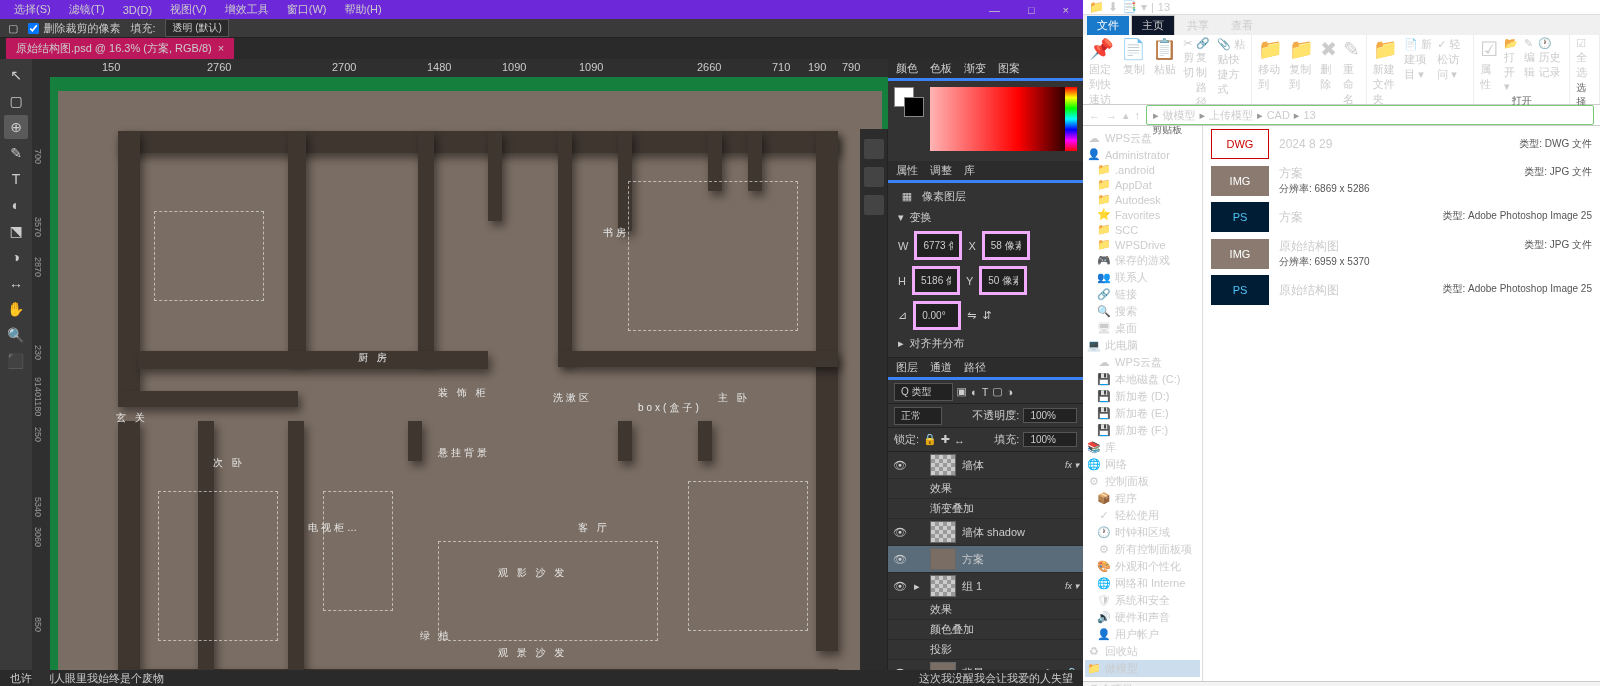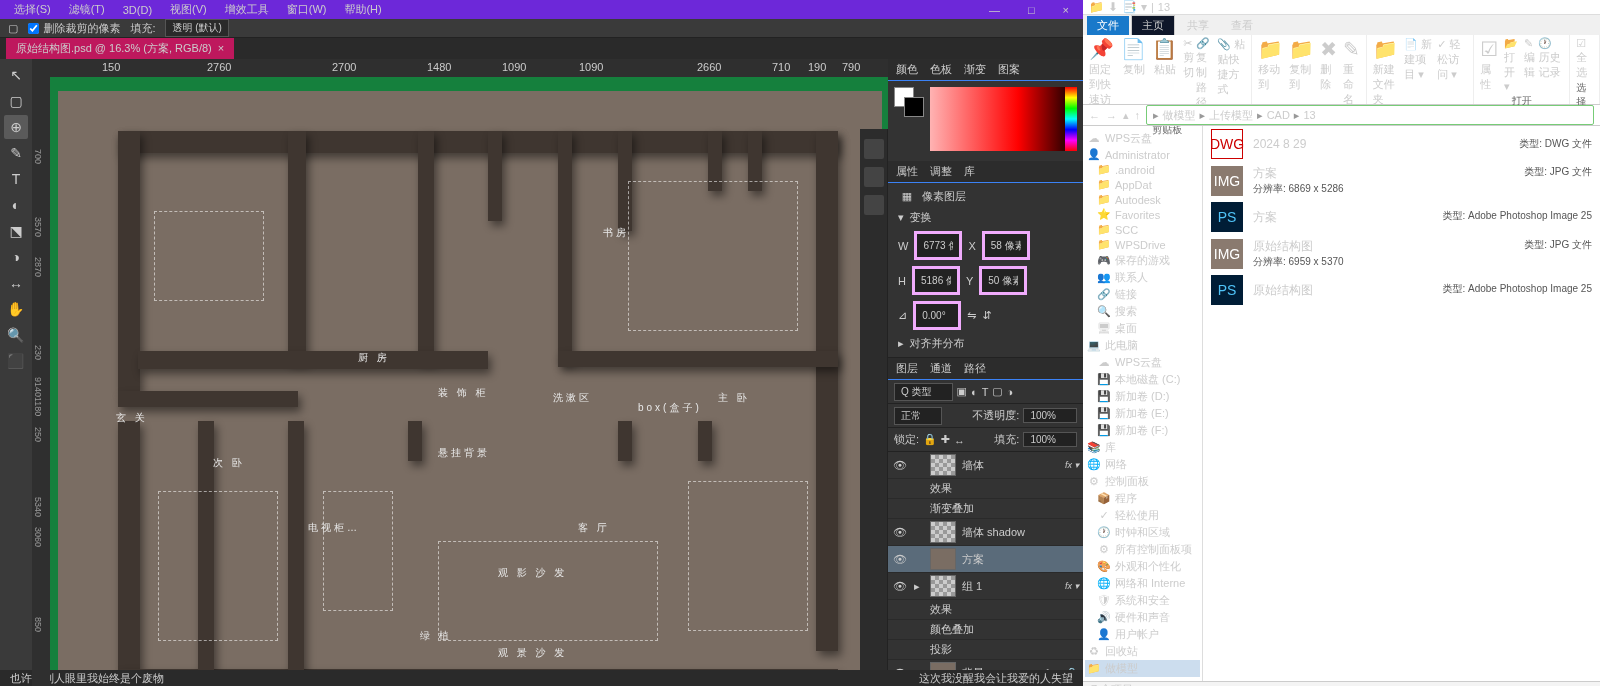--- a/index.html
+++ b/index.html
@@ -26,21 +26,21 @@
 .ruler-v{position:absolute;top:18px;left:0;bottom:0;width:18px;background:#2f2f2f;z-index:2}
 .ruler-v span{position:absolute;left:1px;writing-mode:vertical-rl;font-size:9px;color:#999}
 .floorplan{position:absolute;top:32px;left:26px;right:6px;bottom:6px;background:#7a6d63}
 .wall{position:absolute;background:#3f3630;box-shadow:3px 5px 9px rgba(0,0,0,.45)}
 .dims{position:absolute;font-size:9px;color:#fff}
 .roomlabel{position:absolute;font-size:10px;color:#e8e8e8;letter-spacing:3px}
 .dashbox{position:absolute;border:1px dashed rgba(255,255,255,.55)}
 .panels{width:195px;background:#323232;display:flex;flex-direction:column}
 .pstrip{width:28px;background:#2c2c2c;border-right:1px solid #222;position:absolute;right:195px;top:70px;bottom:0;display:flex;flex-direction:column;align-items:center;gap:8px;padding-top:10px}
 .pstrip div{width:20px;height:20px;background:#444;border-radius:2px}
-.panelhdr{height:22px;background:#2c2c2c;display:flex;align-items:center;padding:0 8px;font-size:10px;border-bottom:1px solid #3b82f6;gap:12px}
+.panelhdr{height:22px;background:#2c2c2c;display:flex;align-items:center;padding:0 8px;font-size:10px;border-bottom:3px solid #3b82f6;gap:12px}
 .colorpanel{height:80px;background:#333;position:relative;padding:6px}
 .cswatch{width:20px;height:20px;background:#fff;border:1px solid #888;position:absolute;left:6px;top:6px}
 .cswatch2{width:20px;height:20px;background:#000;border:1px solid #888;position:absolute;left:16px;top:16px}
 .cramp{position:absolute;left:42px;top:6px;right:6px;height:64px;background:linear-gradient(to right,#ffb3b3,#f00 60%,#000),linear-gradient(to bottom,rgba(255,255,255,1),rgba(255,255,255,0) 30%,rgba(0,0,0,0) 70%,rgba(0,0,0,1))}
 .huebar{position:absolute;right:6px;top:6px;width:12px;height:64px;background:linear-gradient(#f00,#ff0,#0f0,#0ff,#00f,#f0f,#f00)}
 .prop{padding:6px 10px;font-size:10px;display:flex;flex-direction:column;gap:6px;background:#333;border-bottom:1px solid #222}
 .prop .row{display:flex;align-items:center;gap:6px}
 .prop input{background:#222;border:3px solid #f0abfc;width:48px;padding:6px;font-size:10px;color:#ccc}
 .prop .icon{width:18px;text-align:center}
 .layerp{flex:1;display:flex;flex-direction:column;background:#333}
@@ -73,21 +73,21 @@
 .addrbar .path .seg{padding:0 4px}
 .addrbar .path .chev{color:#999}
 .exbody{flex:1;display:flex}
 .tree{width:120px;border-right:1px solid #ddd;overflow:auto;padding:4px 2px;color:#222}
 .tree .node{display:flex;align-items:center;gap:4px;padding:1px 2px;font-size:11px;white-space:nowrap}
 .tree .node .ic{width:14px;text-align:center}
 .tree .node.sel{background:#cde}
 .tree .indent1{padding-left:12px}
 .filelist{flex:1;overflow:auto;color:#222}
 .frow{display:flex;align-items:center;padding:3px 8px;gap:10px}
-.frow .th{width:32px;height:30px;background:#ddd;display:flex;align-items:center;justify-content:center;font-size:14px}
+.frow .th{width:58px;height:30px;background:#ddd;display:flex;align-items:center;justify-content:center;font-size:11px}
 .frow .meta{flex:1;display:flex;justify-content:space-between;gap:12px}
 .frow .name{font-size:12px}
 .frow .typ{font-size:10px;color:#555}
 .statusbar{height:22px;background:#f4f4f4;display:flex;align-items:center;padding:0 8px;color:#555;font-size:11px;border-top:1px solid #ccc}
 .watermark{position:absolute;right:30px;bottom:30px;font-size:44px;color:#fff;opacity:.55;font-weight:400;letter-spacing:2px;pointer-events:none}
 .watermark2{position:absolute;right:30px;bottom:18px;font-size:14px;color:#fff;opacity:.55;letter-spacing:1px}
 .psfooter{position:absolute;bottom:0;left:0;right:0;height:16px;background:#2a2a2a;display:flex;align-items:center;padding:0 10px;font-size:10px;color:#69c}
 .psfooter .r{margin-left:auto}
 </style>
 </head>

